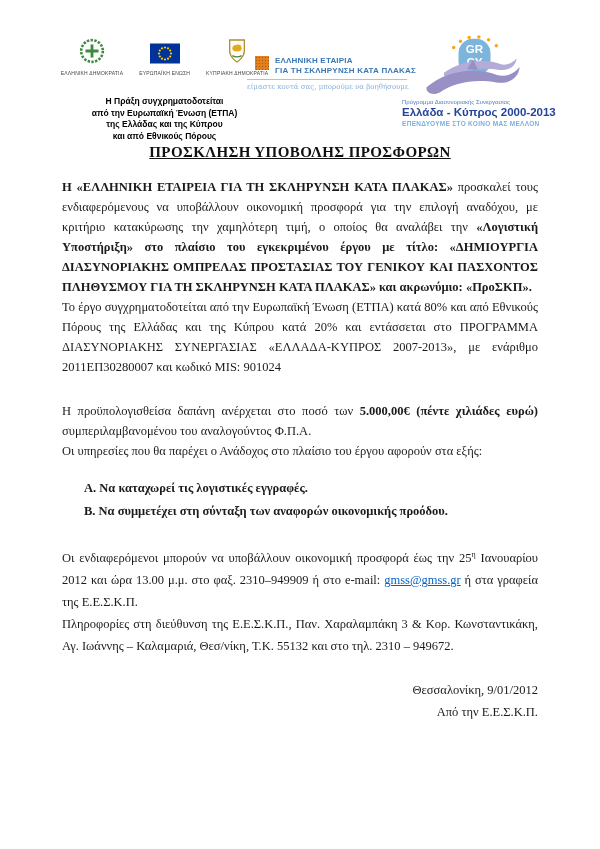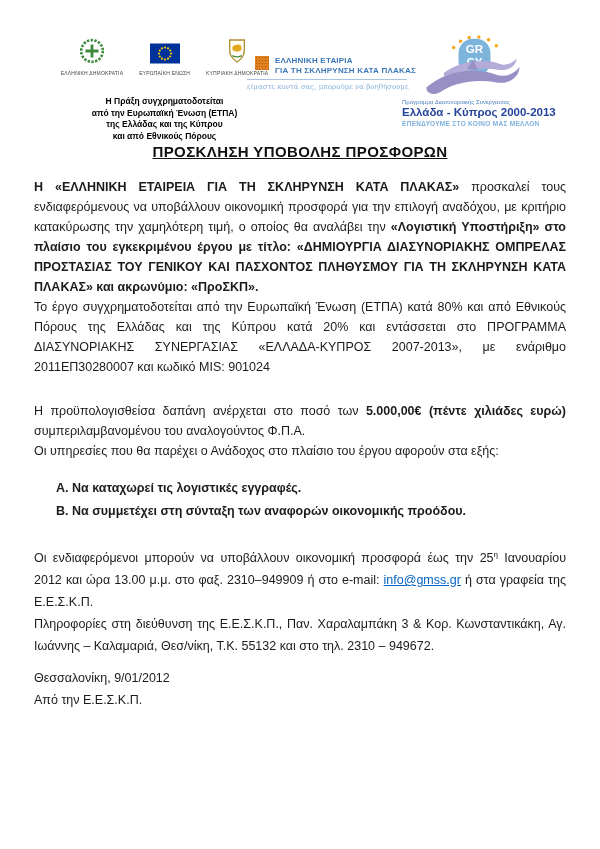--- a/index.html
+++ b/index.html
@@ -35,38 +35,38 @@
   .org-rule { margin-top: 4px; border-top: 1px solid #a6c4e2; width: 160px; }
   .org-tagline { margin-top: 3px; font-family: "DejaVu Serif", serif; font-size: 7px; color: #8ab0d8; white-space: nowrap; }
 
   .program { position: absolute; left: 402px; top: 34px; width: 145px; text-align: left; }
   .program svg { display: block; margin: 0 auto; }
   .prog-subtitle { font-size: 6px; color: #4a7fc1; margin-top: 1px; white-space: nowrap; }
   .prog-title { font-size: 11.5px; font-weight: bold; color: #24449c; margin-top: 1px; white-space: nowrap; }
   .prog-motto { font-size: 6.5px; font-weight: bold; color: #7db0dd; margin-top: 2px; letter-spacing: .3px; white-space: nowrap; }
 
   
-  .content { padding: 0 34px; font-size: 12.5px; line-height: 20px; }
+  .content { padding: 0 62px; font-size: 12.5px; line-height: 20px; font-family: Liberation Serif, serif; }
   .doc-title {
     margin: 10px 0 15px;
     text-align: center;
     font-size: 15px; font-weight: bold;
     text-decoration: underline;
     letter-spacing: .4px;
     color: #111;
   }
   .para { text-align: justify; }
   .para .b, .list-item .b { font-weight: bold; }
   .para sup { font-size: 8px; vertical-align: super; line-height: 0; }
   .doc-link { color: #0563c1; text-decoration: underline; cursor: pointer; }
   .gap-m { margin-top: 24px; }
   .list { margin-top: 16px; padding-left: 22px; }
   .list-item { line-height: 23px; text-align: justify; }
   .late { line-height: 22px; }
-  .closing { margin-top: 10px; text-align: left; line-height: 22px; }
+  .closing { margin-top: 22px; text-align: right; line-height: 22px; }
 </style>
 </head>
 <body>
 
 <div class="page">
 
   <header class="logos">
 
     <div class="funders">
       <div class="emblem-row">
@@ -167,21 +167,21 @@
     <p class="para"><span>Το έργο συγχρηματοδοτείται από την Ευρωπαϊκή Ένωση (ΕΤΠΑ) κατά 80% και από Εθνικούς Πόρους της Ελλάδας και της Κύπρου κατά 20% και εντάσσεται στο ΠΡΟΓΡΑΜΜΑ ΔΙΑΣΥΝΟΡΙΑΚΗΣ ΣΥΝΕΡΓΑΣΙΑΣ «ΕΛΛΑΔΑ-ΚΥΠΡΟΣ 2007-2013», με ενάριθμο 2011ΕΠ30280007 και κωδικό MIS: 901024</span></p>
 
     <p class="para gap-m"><span>Η προϋπολογισθείσα δαπάνη ανέρχεται στο ποσό των </span><span class="b">5.000,00€ (πέντε χιλιάδες ευρώ)</span><span> συμπεριλαμβανομένου του αναλογούντος Φ.Π.Α.</span></p>
     <p class="para"><span>Οι υπηρεσίες που θα παρέχει ο Ανάδοχος στο πλαίσιο του έργου αφορούν στα εξής:</span></p>
 
     <div class="list">
       <p class="list-item"><span class="b">Α. Να καταχωρεί τις λογιστικές εγγραφές.</span></p>
       <p class="list-item"><span class="b">Β. Να συμμετέχει στη σύνταξη των αναφορών οικονομικής προόδου.</span></p>
     </div>
 
-    <p class="para late gap-m"><span>Οι ενδιαφερόμενοι μπορούν να υποβάλλουν οικονομική προσφορά έως την 25</span><sup>η</sup><span> Ιανουαρίου 2012 και ώρα 13.00 μ.μ. στο φαξ. 2310–949909 ή στο e-mail: </span><a class="doc-link" href="#">info@gmss.gr</a><span> ή στα γραφεία της Ε.Ε.Σ.Κ.Π.</span></p>
+    <p class="para late gap-m"><span>Οι ενδιαφερόμενοι μπορούν να υποβάλλουν οικονομική προσφορά έως την 25</span><sup>η</sup><span> Ιανουαρίου 2012 και ώρα 13.00 μ.μ. στο φαξ. 2310–949909 ή στο e-mail: </span><a class="doc-link" href="#">gmss@gmss.gr</a><span> ή στα γραφεία της Ε.Ε.Σ.Κ.Π.</span></p>
     <p class="para late"><span>Πληροφορίες στη διεύθυνση της Ε.Ε.Σ.Κ.Π., Παν. Χαραλαμπάκη 3 &amp; Κορ. Κωνσταντικάκη, Αγ. Ιωάννης – Καλαμαριά, Θεσ/νίκη, Τ.Κ. 55132 και στο τηλ. 2310 – 949672.</span></p>
 
     <div class="closing">
       <p>Θεσσαλονίκη, 9/01/2012</p>
       <p>Από την Ε.Ε.Σ.Κ.Π.</p>
     </div>
 
   </main>
 </div>
 

